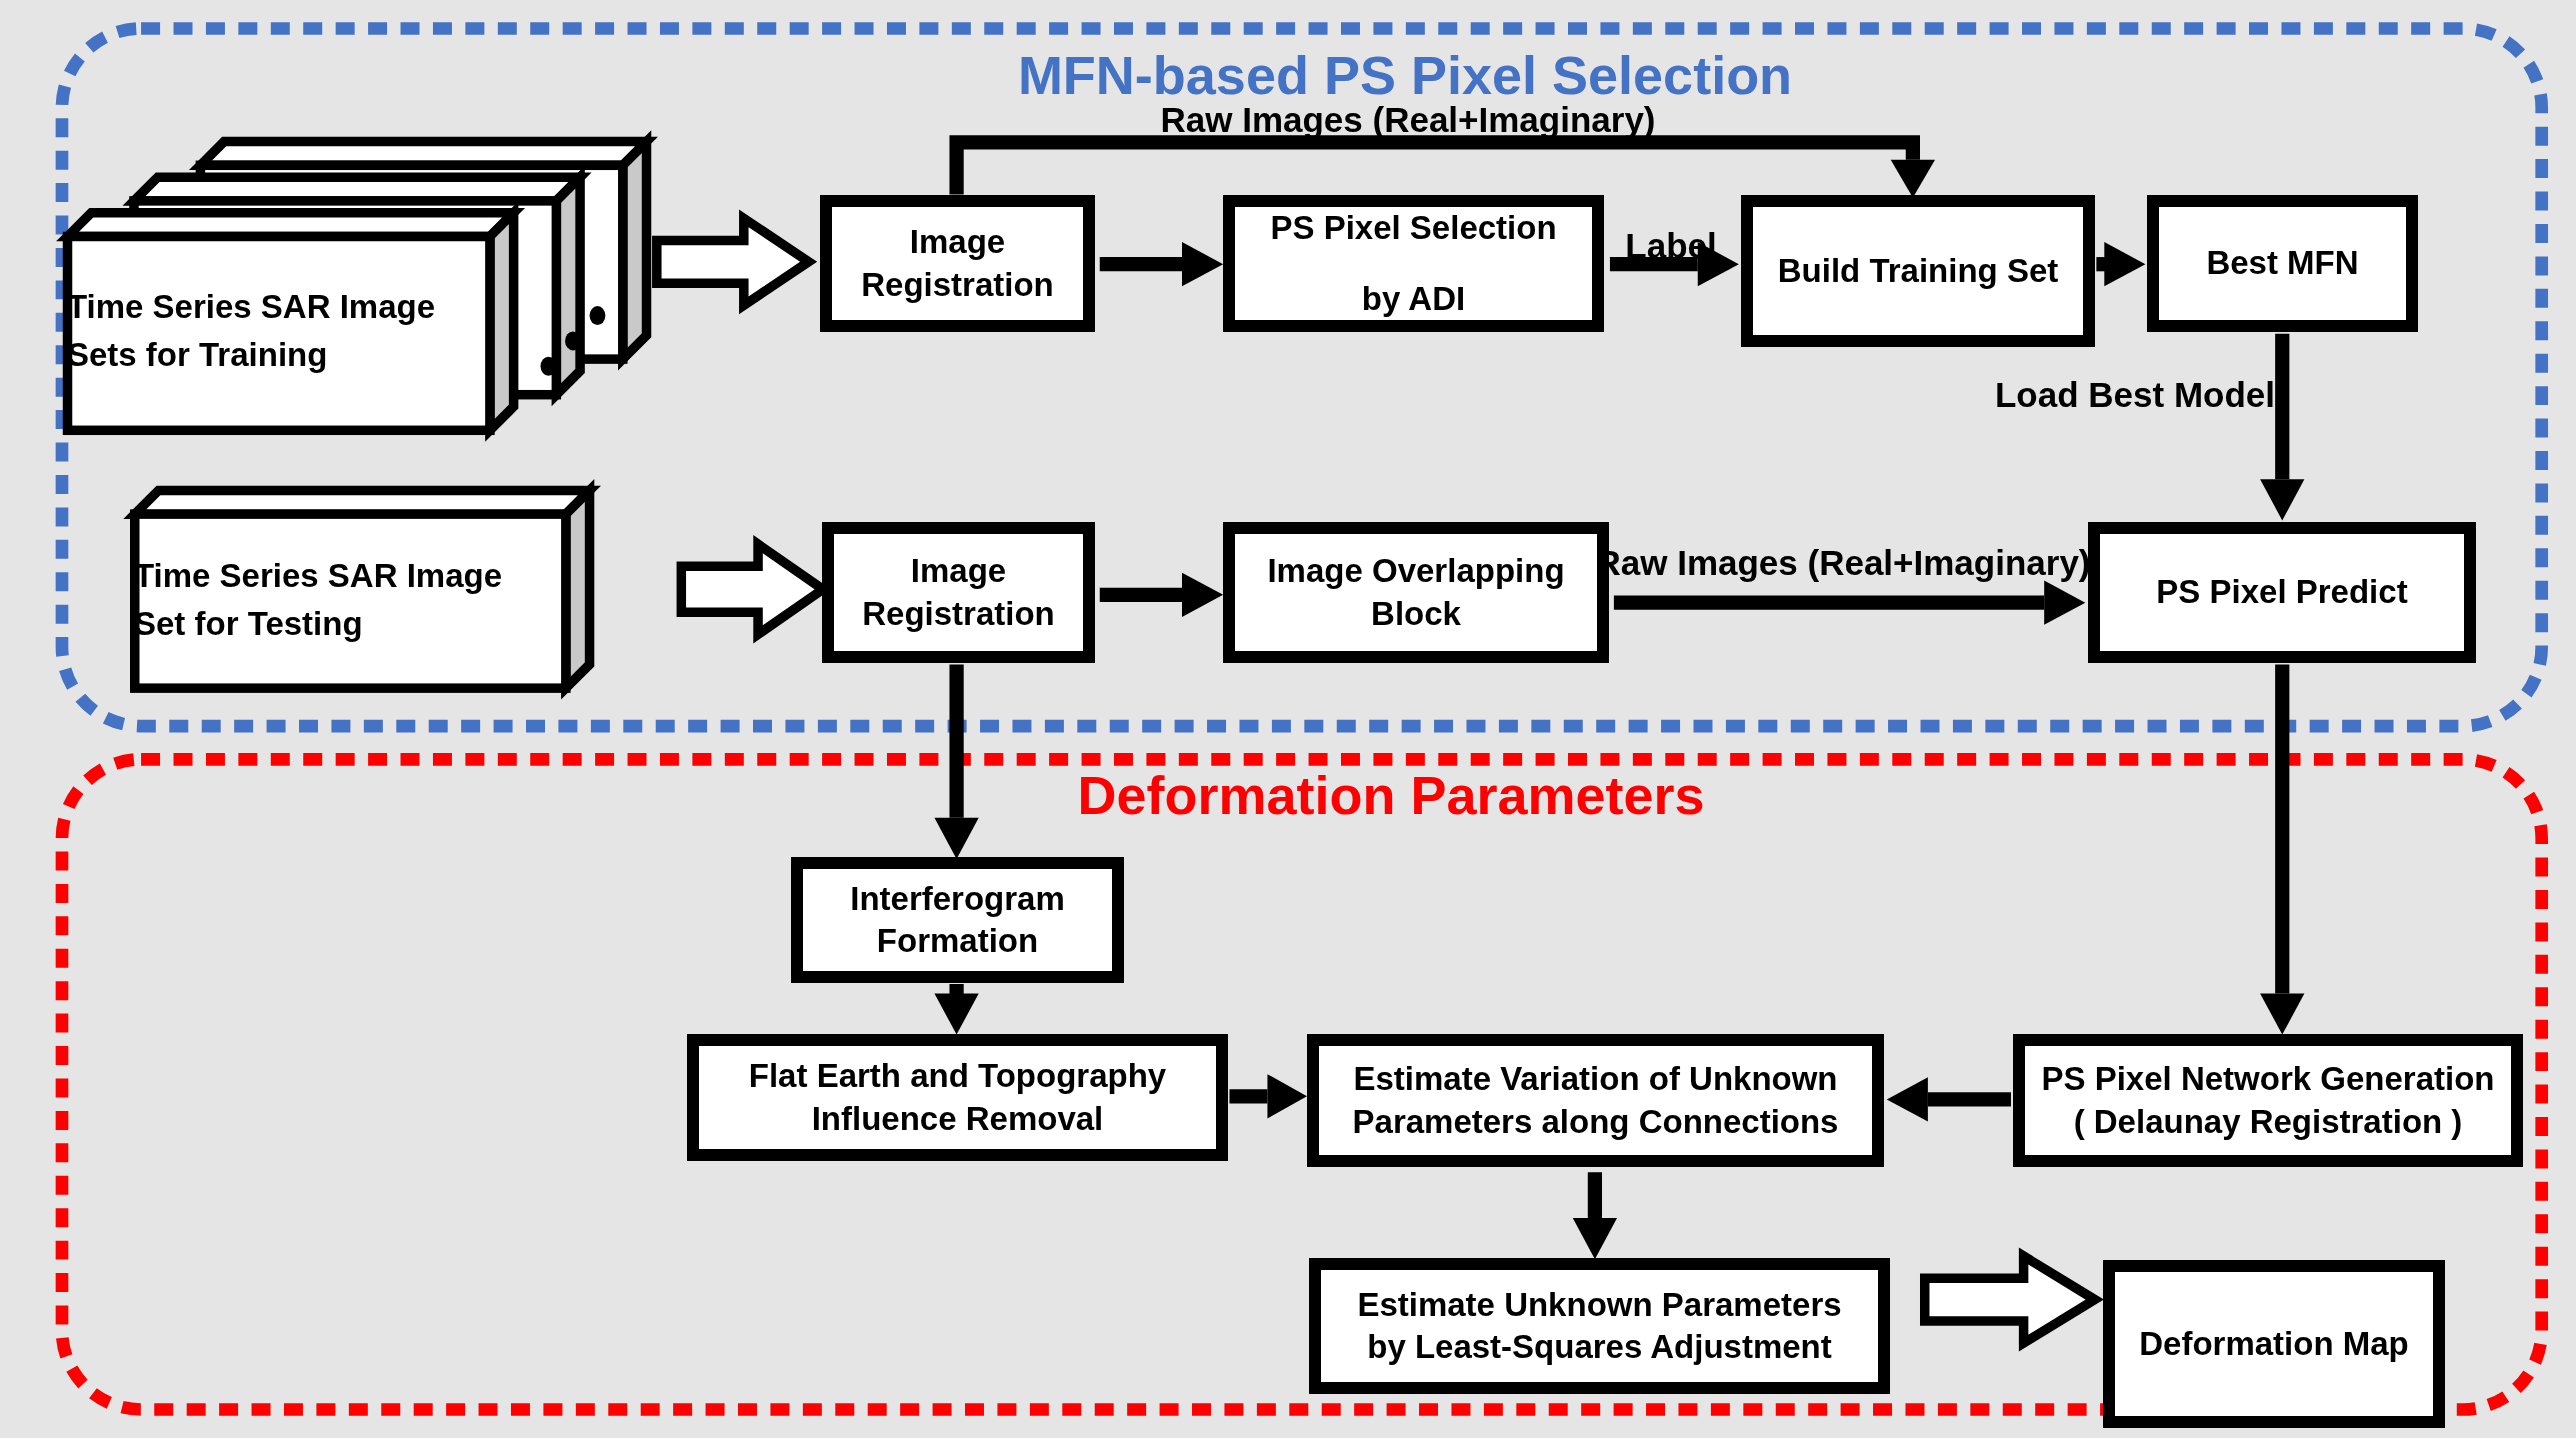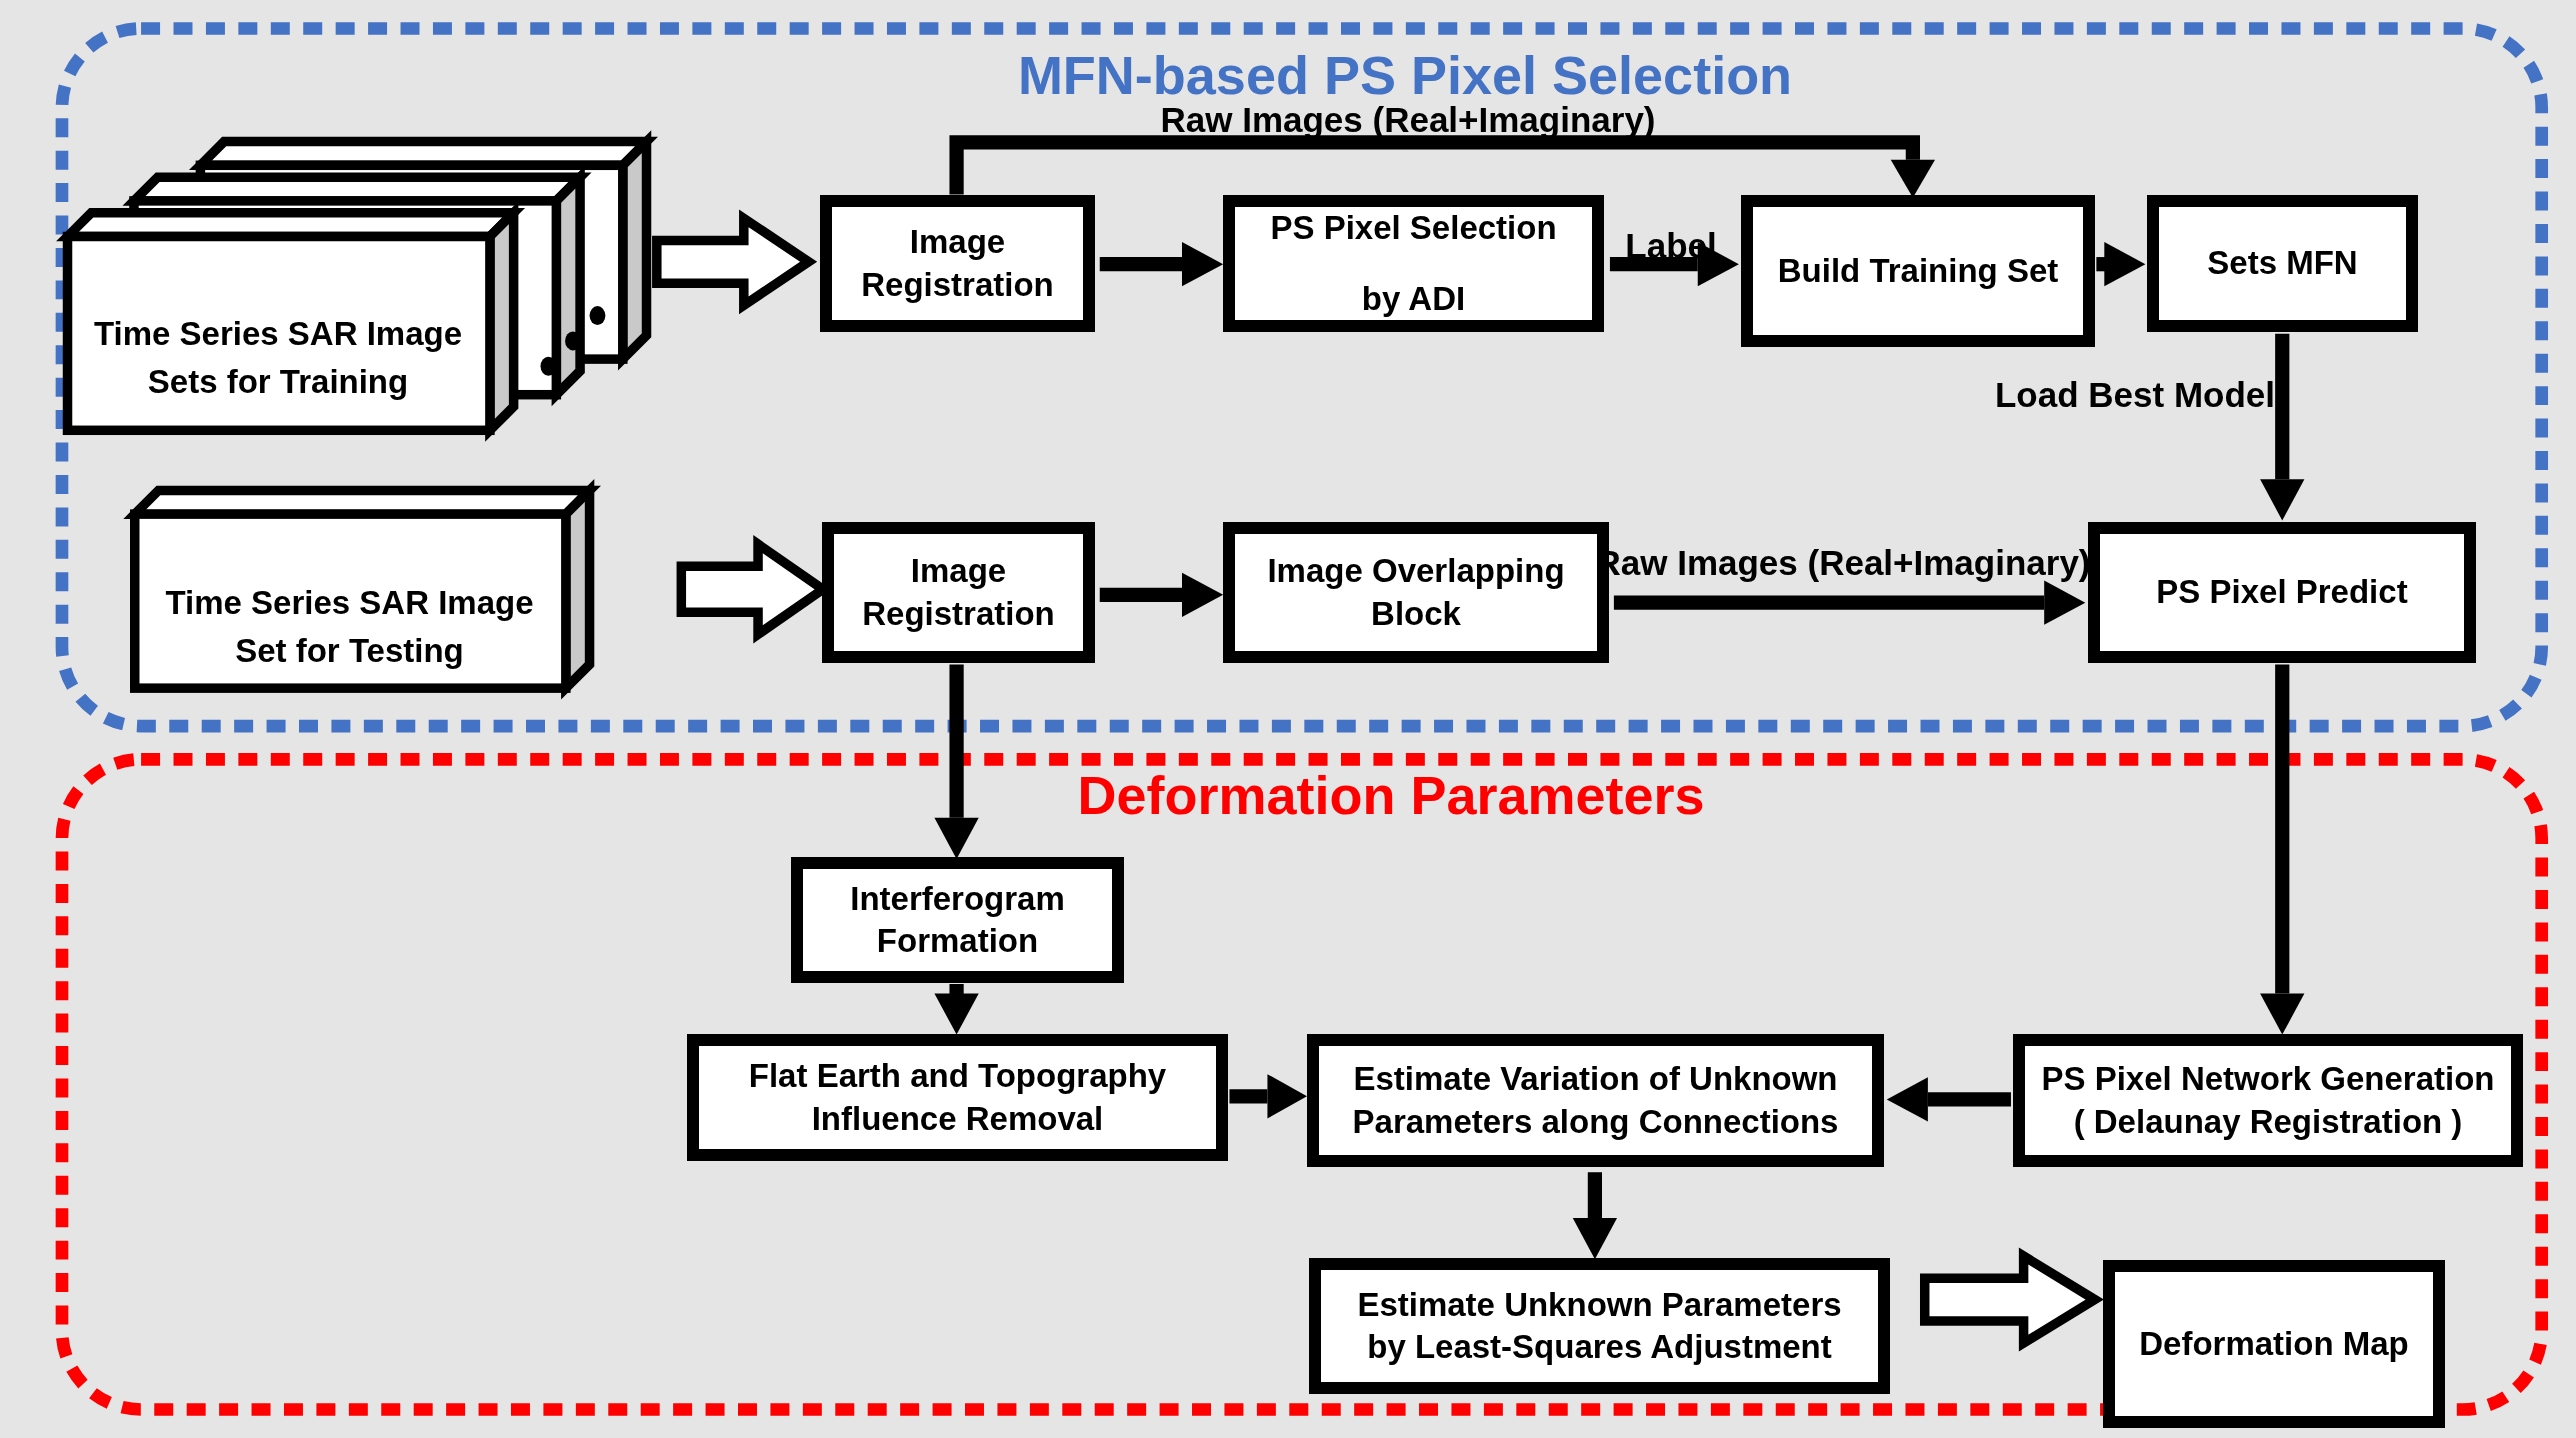--- a/index.html
+++ b/index.html
@@ -28,23 +28,22 @@
   }
   .title.blue { color: var(--accent_blue,#4472C4); }
   .title.red  { color: var(--accent_red,#FF0000); }
 
   .edge-label {
     position:absolute; font-size:35px; white-space:nowrap; z-index:2;
   }
   .edge-label.center { transform:translateX(-50%); }
 
   .slab-label {
-    position:absolute; text-align:center; font-size:33px; line-height:1.45;
+    position:absolute; text-align:left; font-size:33px; line-height:1.45;
     z-index:2;
-    margin-top:27px;
   }
   .slab-label .line { white-space:nowrap; }
 </style>
 </head>
 <body>
 
 <div id="canvas">
 
   <svg id="wires" width="2576" height="1438" viewBox="0 0 3256 1818">
 
@@ -127,21 +126,21 @@
     <div class="line">Registration</div>
   </div>
   <div class="box gap2" style="left:1223px; top:195px; width:381px; height:137px;">
     <div class="line">PS Pixel Selection</div>
     <div class="line">by ADI</div>
   </div>
   <div class="box" style="left:1741px; top:195px; width:354px; height:152px;">
     <div class="line">Build Training Set</div>
   </div>
   <div class="box" style="left:2147px; top:195px; width:271px; height:137px;">
-    <div class="line">Sets MFN</div>
+    <div class="line">Best MFN</div>
   </div>
 
   <div class="box" style="left:822px; top:522px; width:273px; height:141px;">
     <div class="line">Image</div>
     <div class="line">Registration</div>
   </div>
   <div class="box" style="left:1223px; top:522px; width:386px; height:141px;">
     <div class="line">Image Overlapping</div>
     <div class="line">Block</div>
   </div>

